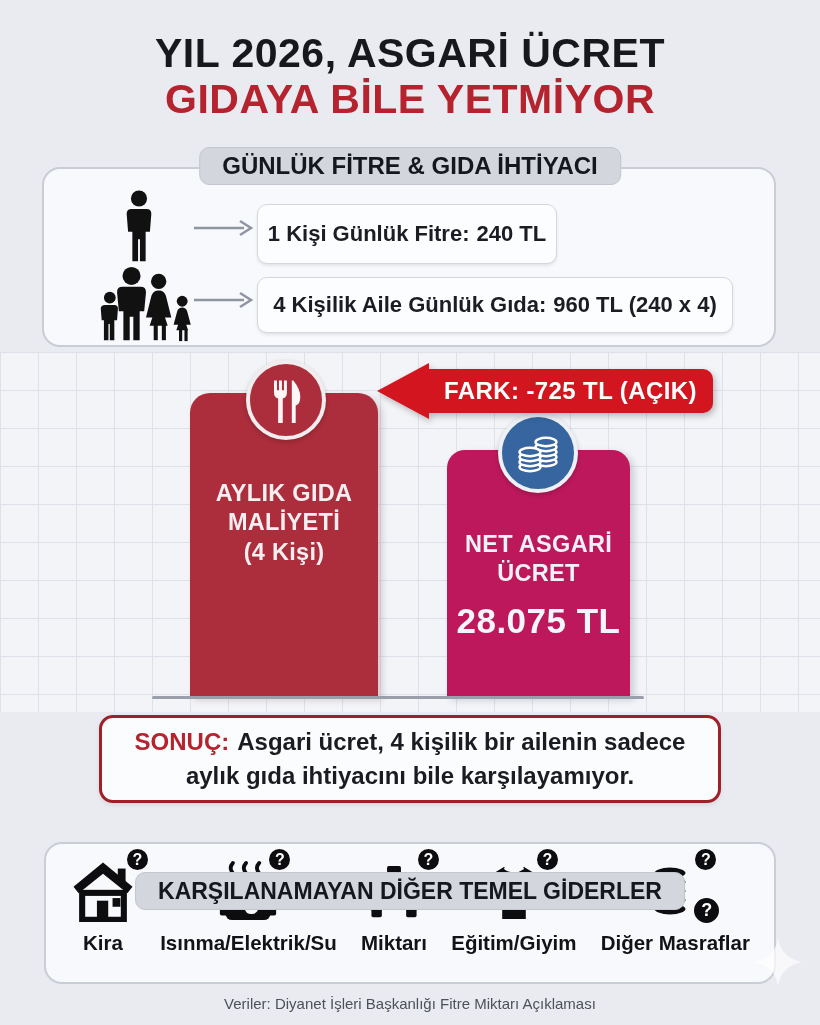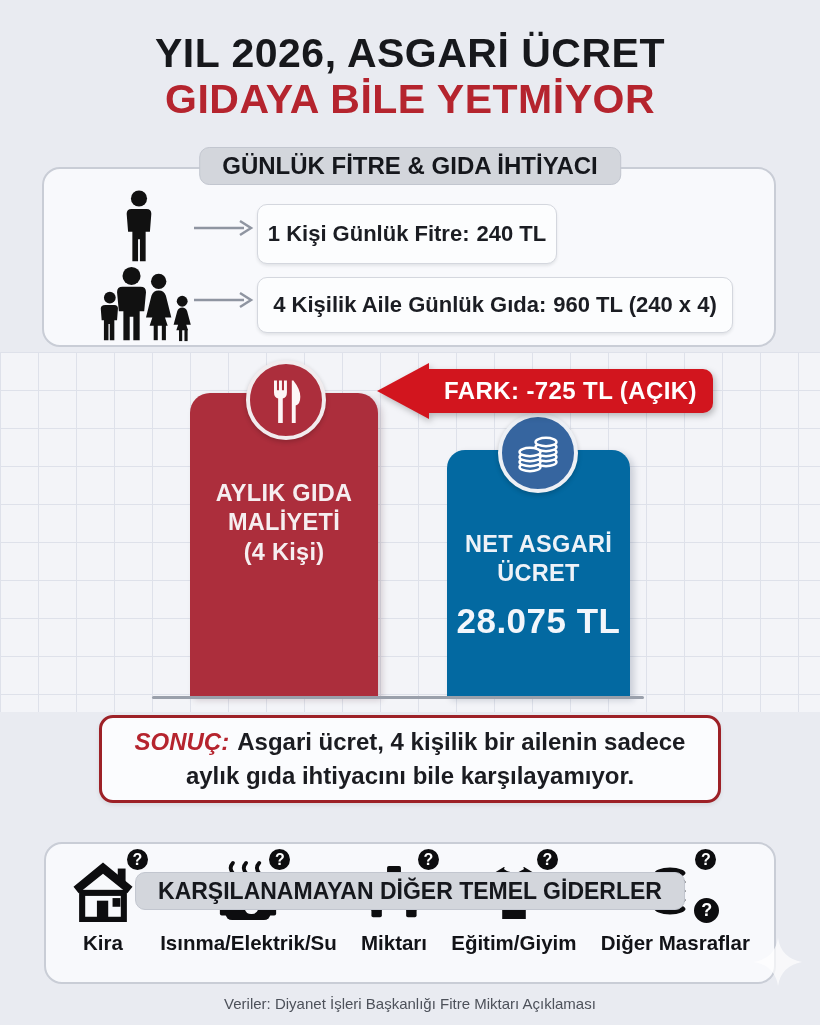--- a/index.html
+++ b/index.html
@@ -36,21 +36,21 @@
 
   
   .grid-strip { position:absolute; left:0; top:352px; width:820px; height:360px;
     background-color:#f3f4f8;
     background-image: linear-gradient(to right,#dee1ea 1.5px, transparent 1.5px),
                       linear-gradient(to bottom,#dee1ea 1.5px, transparent 1.5px);
     background-size:38px 38px; }
   .bar { position:absolute; text-align:center; }
   .bar.red { left:190px; top:393px; width:188px; height:304px; background:#ac2e3c;
              border-radius:20px 20px 0 0; box-shadow:4px 3px 7px rgba(60,10,20,.18); }
-  .bar.blue { left:447px; top:450px; width:183px; height:247px; background:#0369a1;
+  .bar.blue { left:447px; top:450px; width:183px; height:247px; background:#be185d;
               border-radius:18px 18px 0 0; box-shadow:4px 3px 7px rgba(10,30,60,.18); }
   .bar-circle { position:absolute; width:80px; height:80px; border-radius:50%;
                 border:4px solid #f1ecee; display:flex; align-items:center; justify-content:center;
                 z-index:4; box-shadow:0 2px 5px rgba(0,0,0,.2); }
   .bar-circle.red { left:246px; top:360px; background:#ac2e3c; }
   .bar-circle.blue { left:498px; top:413px; background:#36659f; border-color:#edf0f5; }
   .bar-label { font-weight:800; font-size:23.5px; line-height:1.25; color:#f6eef0; letter-spacing:.3px; }
   .bar.red .bar-label { margin-top:86px; }
   .bar.blue .bar-label { margin-top:80px; color:#eef2f8; }
   .bar-amount { font-weight:800; font-size:37px; margin-top:16px; color:#faf4f4; letter-spacing:.5px; }
@@ -66,21 +66,21 @@
   .fark-body { height:44px; margin-top:6px; margin-left:-1px; background:#d2151e;
                border-radius:0 10px 10px 0; padding:0 16px; display:flex; align-items:center;
                color:#fff; font-weight:800; font-size:24px; letter-spacing:.4px; white-space:nowrap; }
 
   
   .sonuc { position:absolute; left:99px; top:715px; width:622px; height:88px;
            background:#fbfcfe; border:3px solid #9d2127; border-radius:14px;
            display:flex; align-items:center; justify-content:center; text-align:center;
            padding:8px 26px; font-size:24px; font-weight:700; color:#1b1c21; line-height:1.4;
            box-shadow:0 2px 4px rgba(0,0,0,.08); }
-  .sonuc .lbl { color:#b5242e; font-weight:800; margin-right:8px;font-style:italic; }
+  .sonuc .lbl { color:#b5242e; font-weight:800; margin-right:8px; }
 
   
   .exp-row { position:absolute; left:44px; top:858px; width:732px; padding:0 26px;
              display:flex; justify-content:space-between; z-index:2; }
   .exp-item { display:flex; flex-direction:column; align-items:center; }
   .exp-icon { position:relative; height:64px; display:flex; align-items:flex-end; }
   .exp-icon svg { fill:#0d0d0f; }
   .qbadge { position:absolute; width:27px; height:27px; border-radius:50%;
             background:#0d0d0f; border:3px solid #f8f9fc; color:#fff; font-weight:800;
             font-size:16px; display:flex; align-items:center; justify-content:center;

